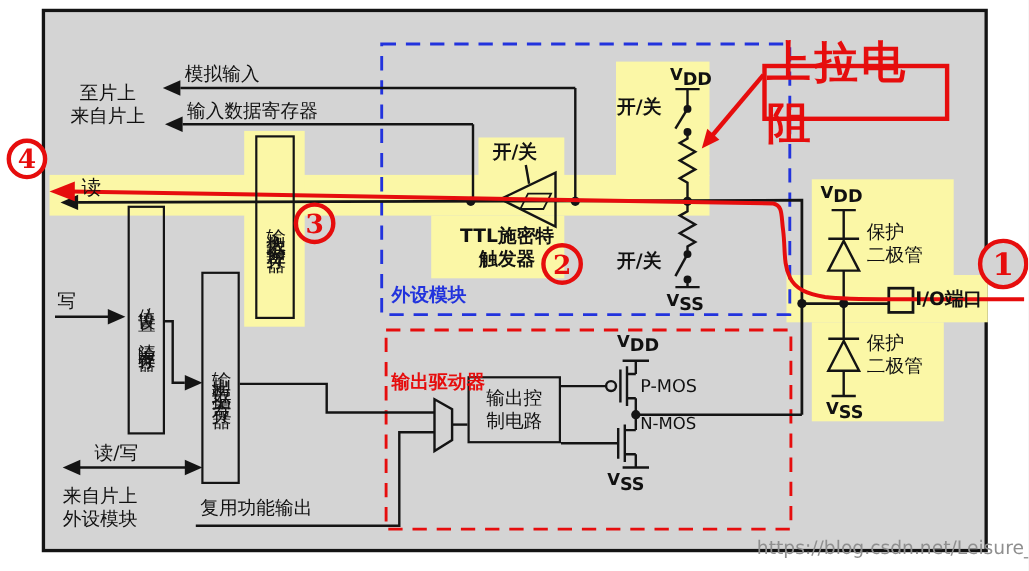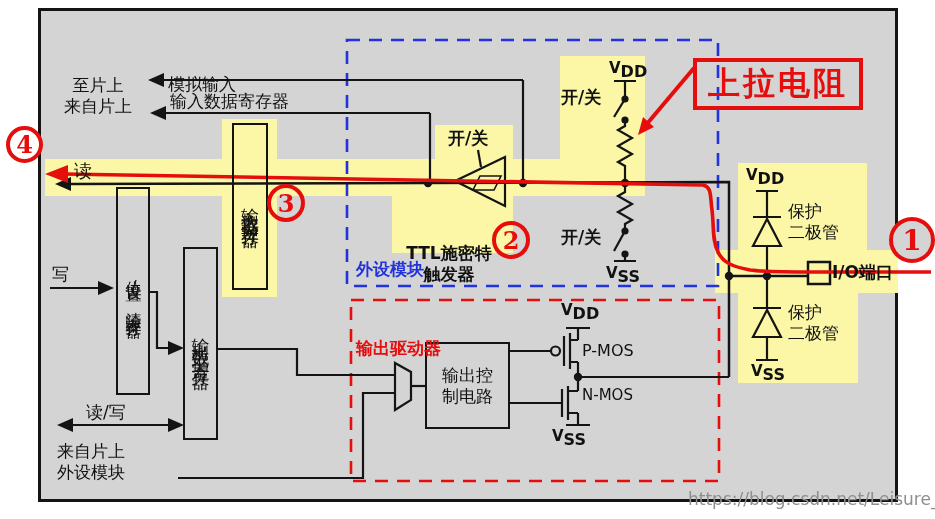--- a/index.html
+++ b/index.html
@@ -15,21 +15,21 @@
   .vbox{position:absolute;border:2px solid #141414;box-sizing:border-box;display:flex;align-items:center;justify-content:center;background:transparent;}
   .vtext{writing-mode:vertical-rl;text-orientation:upright;font-size:18px;letter-spacing:6px;color:#111;}
   .hwbox{position:absolute;border:2px solid #141414;box-sizing:border-box;display:flex;align-items:center;justify-content:center;background:transparent;}
   .marker{position:absolute;border:4px solid #e60d0d;border-radius:50%;box-sizing:border-box;
           display:flex;align-items:center;justify-content:center;color:#e60d0d;
           font-family:"DejaVu Serif","Liberation Serif",serif;font-weight:700;}
   .pwr{position:absolute;font-size:15px;font-weight:700;color:#111;}
   .pwr sub{font-size:16px;font-weight:700;}
   .swlbl{position:absolute;font-size:17px;font-weight:600;color:#111;}
   #callout{position:absolute;left:693px;top:58px;width:170px;height:52px;border:4px solid #e60d0d;box-sizing:border-box;
-           display:flex;align-items:center;justify-content:center;color:#e60d0d;font-size:32px;font-weight:700;letter-spacing:3px;}
+           display:flex;align-items:center;justify-content:center;color:#e60d0d;font-size:40px;font-weight:700;letter-spacing:3px;}
   #watermark{position:absolute;left:688px;top:489px;width:242px;text-align:right;font-size:17px;color:#8f8f8f;}
   .blue{color:#2233dd;}
   .red{color:#e60d0d;margin-top:35px;}
 </style>
 </head>
 <body>
 
 <div id="stage">
 
   <div id="frame" class="abs"></div>
@@ -149,54 +149,55 @@
   <div class="vbox" style="left:116px;top:187px;width:34px;height:208px;">
     <div class="vtext" style="font-size:16px;letter-spacing:3px;">位设置/清除寄存器</div>
   </div>
   <div class="vbox" style="left:183px;top:247px;width:35px;height:193px;">
     <div class="vtext">输出数据寄存器</div>
   </div>
   <div class="vbox" style="left:232px;top:123px;width:36px;height:167px;">
     <div class="vtext" style="letter-spacing:4px;">输入数据寄存器</div>
   </div>
 
-  <div class="hwbox" style="left:425px;top:342px;width:85px;height:87px;">
+  <div class="hwbox" style="left:425px;top:342px;width:85px;height:61px;">
     <div class="lbl ctr" style="position:static;">输出控
 制电路</div>
   </div>
 
   <div class="lbl ctr" style="left:60px;top:75px;width:76px;">至片上
 来自片上</div>
-  <div class="lbl" style="left:168px;top:58px;margin-top:16px;">模拟输入</div>
+  <div class="lbl" style="left:168px;top:58px;">模拟输入</div>
   <div class="lbl" style="left:170px;top:91px;">输入数据寄存器</div>
   <div class="lbl" style="left:74px;top:160px;font-size:18px;">读</div>
   <div class="lbl" style="left:52px;top:264px;">写</div>
   <div class="lbl" style="left:86px;top:402px;">读/写</div>
   <div class="lbl ctr" style="left:48px;top:441px;width:86px;">来自片上
 外设模块</div>
+  <div class="lbl" style="left:182px;top:452px;">复用功能输出</div>
 
   <div class="lbl blue bold" style="left:356px;top:259px;">外设模块</div>
   <div class="lbl red bold" style="left:356px;top:303px;">输出驱动器</div>
 
-  <div class="lbl ctr bold" style="left:396px;top:205px;width:106px;margin-top:38px;">TTL施密特
+  <div class="lbl ctr bold" style="left:408px;top:205px;width:106px;">TTL施密特
 触发器</div>
 
   <div class="swlbl" style="left:448px;top:127px;">开/关</div>
   <div class="swlbl" style="left:561px;top:86px;">开/关</div>
   <div class="swlbl" style="left:561px;top:226px;">开/关</div>
 
   <div class="pwr" style="left:609px;top:59px;"><span>V</span><sub>DD</sub></div>
   <div class="pwr" style="left:606px;top:264px;"><span>V</span><sub>SS</sub></div>
   <div class="pwr" style="left:746px;top:166px;"><span>V</span><sub>DD</sub></div>
   <div class="pwr" style="left:751px;top:362px;"><span>V</span><sub>SS</sub></div>
   <div class="pwr" style="left:561px;top:301px;"><span>V</span><sub>DD</sub></div>
   <div class="pwr" style="left:552px;top:427px;"><span>V</span><sub>SS</sub></div>
 
   <div class="lbl" style="left:582px;top:341px;font-size:16px;">P-MOS</div>
-  <div class="lbl" style="left:582px;top:386px;font-size:15px;">N-MOS</div>
+  <div class="lbl" style="left:582px;top:376px;font-size:15px;">N-MOS</div>
 
   <div class="lbl" style="left:788px;top:201px;">保护
 二极管</div>
   <div class="lbl" style="left:788px;top:302px;">保护
 二极管</div>
 
   <div class="lbl bold" style="left:832px;top:262px;">I/O端口</div>
 
   <div id="callout">
     <span>上拉电阻</span>

